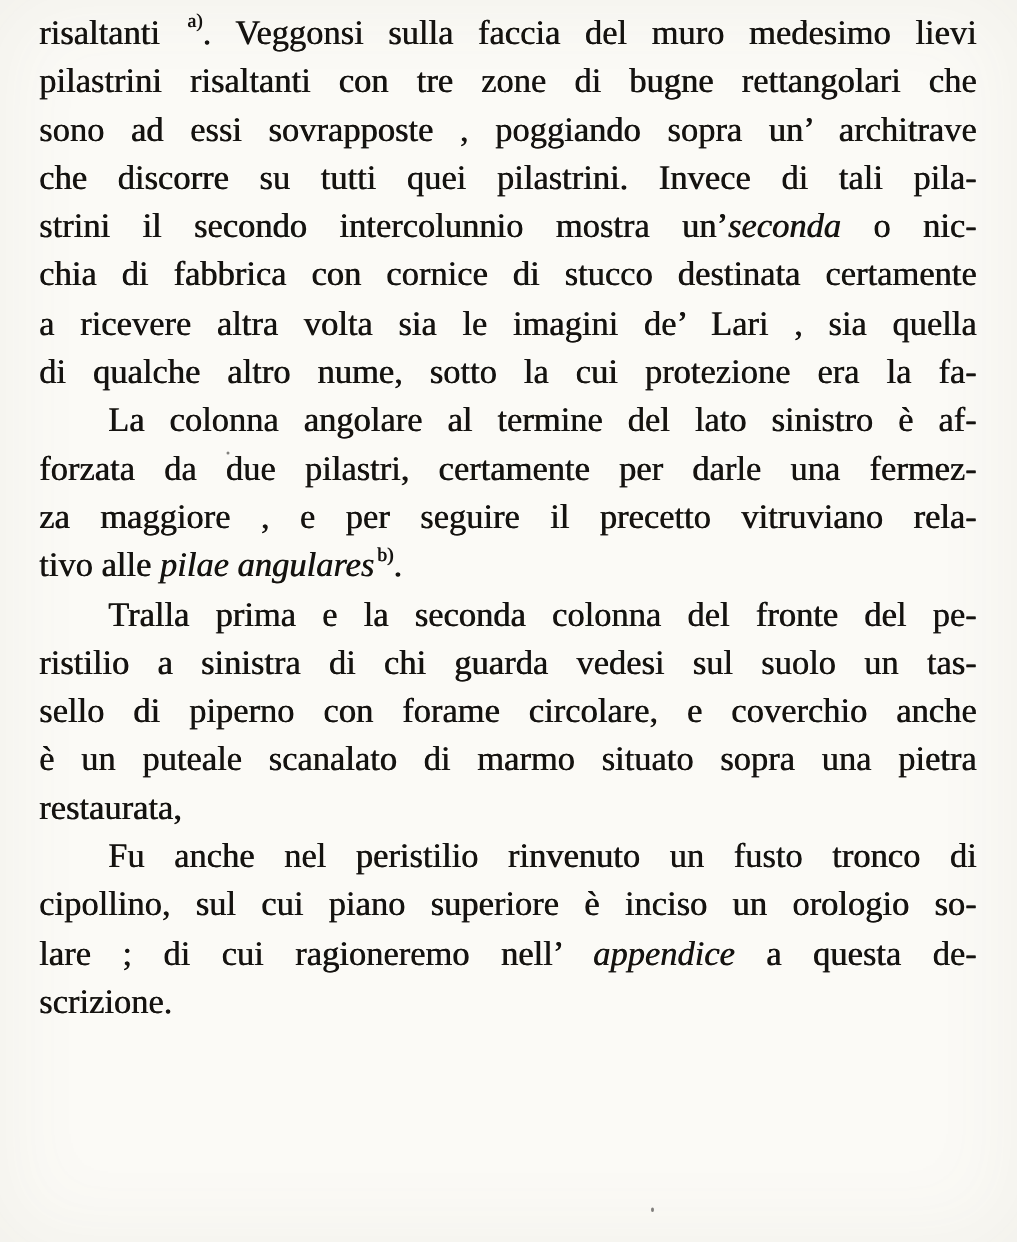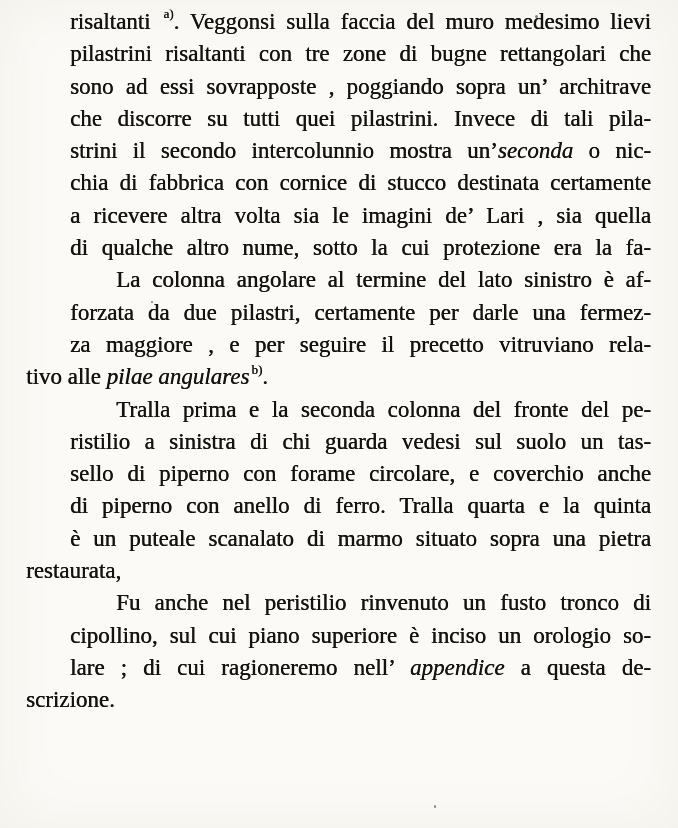--- a/index.html
+++ b/index.html
@@ -20,21 +20,20 @@
   }
   .line {
     font-size: 23px;
     line-height: 32.3px;
     text-shadow: 0.4px 0 0 currentColor; 
     text-align: left;
   }
   .line.justify {
     text-align: justify;
     text-align-last: justify;
-    margin-left: 44px;
   }
   .line.indent {
     text-indent: 46px;
   }
   .line em { font-style: italic; }
   .line sup {
     font-size: 13px;
     line-height: 0;
     position: relative;
     top: -2px;
@@ -63,21 +62,20 @@
       <div class="line justify"><span>chia di fabbrica con cornice di stucco destinata certamente</span></div>
       <div class="line justify"><span>a ricevere altra volta sia le imagini de’ Lari , sia quella</span></div>
       <div class="line justify"><span>di qualche altro nume, sotto la cui protezione era la fa-</span></div>
       <div class="line justify indent"><span>La colonna angolare al termine del lato sinistro è af-</span></div>
       <div class="line justify"><span>forzata da due pilastri, certamente per darle una fermez-</span></div>
       <div class="line justify"><span>za maggiore , e per seguire il precetto vitruviano rela-</span></div>
       <div class="line"><span>tivo alle </span><em>pilae angulares</em><sup>b)</sup><span>.</span></div>
       <div class="line justify indent"><span>Tralla prima e la seconda colonna del fronte del pe-</span></div>
       <div class="line justify"><span>ristilio a sinistra di chi guarda vedesi sul suolo un tas-</span></div>
       <div class="line justify"><span>sello di piperno con forame circolare, e coverchio anche</span></div>
-      <div class="line justify"><span>di piperno con anello di ferro. Tralla quarta e la quinta</span></div>
       <div class="line justify"><span>è un puteale scanalato di marmo situato sopra una pietra</span></div>
       <div class="line"><span>restaurata,</span></div>
       <div class="line justify indent"><span>Fu anche nel peristilio rinvenuto un fusto tronco di</span></div>
       <div class="line justify"><span>cipollino, sul cui piano superiore è inciso un orologio so-</span></div>
       <div class="line justify"><span>lare ; di cui ragioneremo nell’ </span><em>appendice</em><span> a questa de-</span></div>
       <div class="line"><span>scrizione.</span></div>
     </div>
   <div class="speck speck-1"></div>
   <div class="speck speck-2"></div>
   <div class="speck speck-3"></div>

